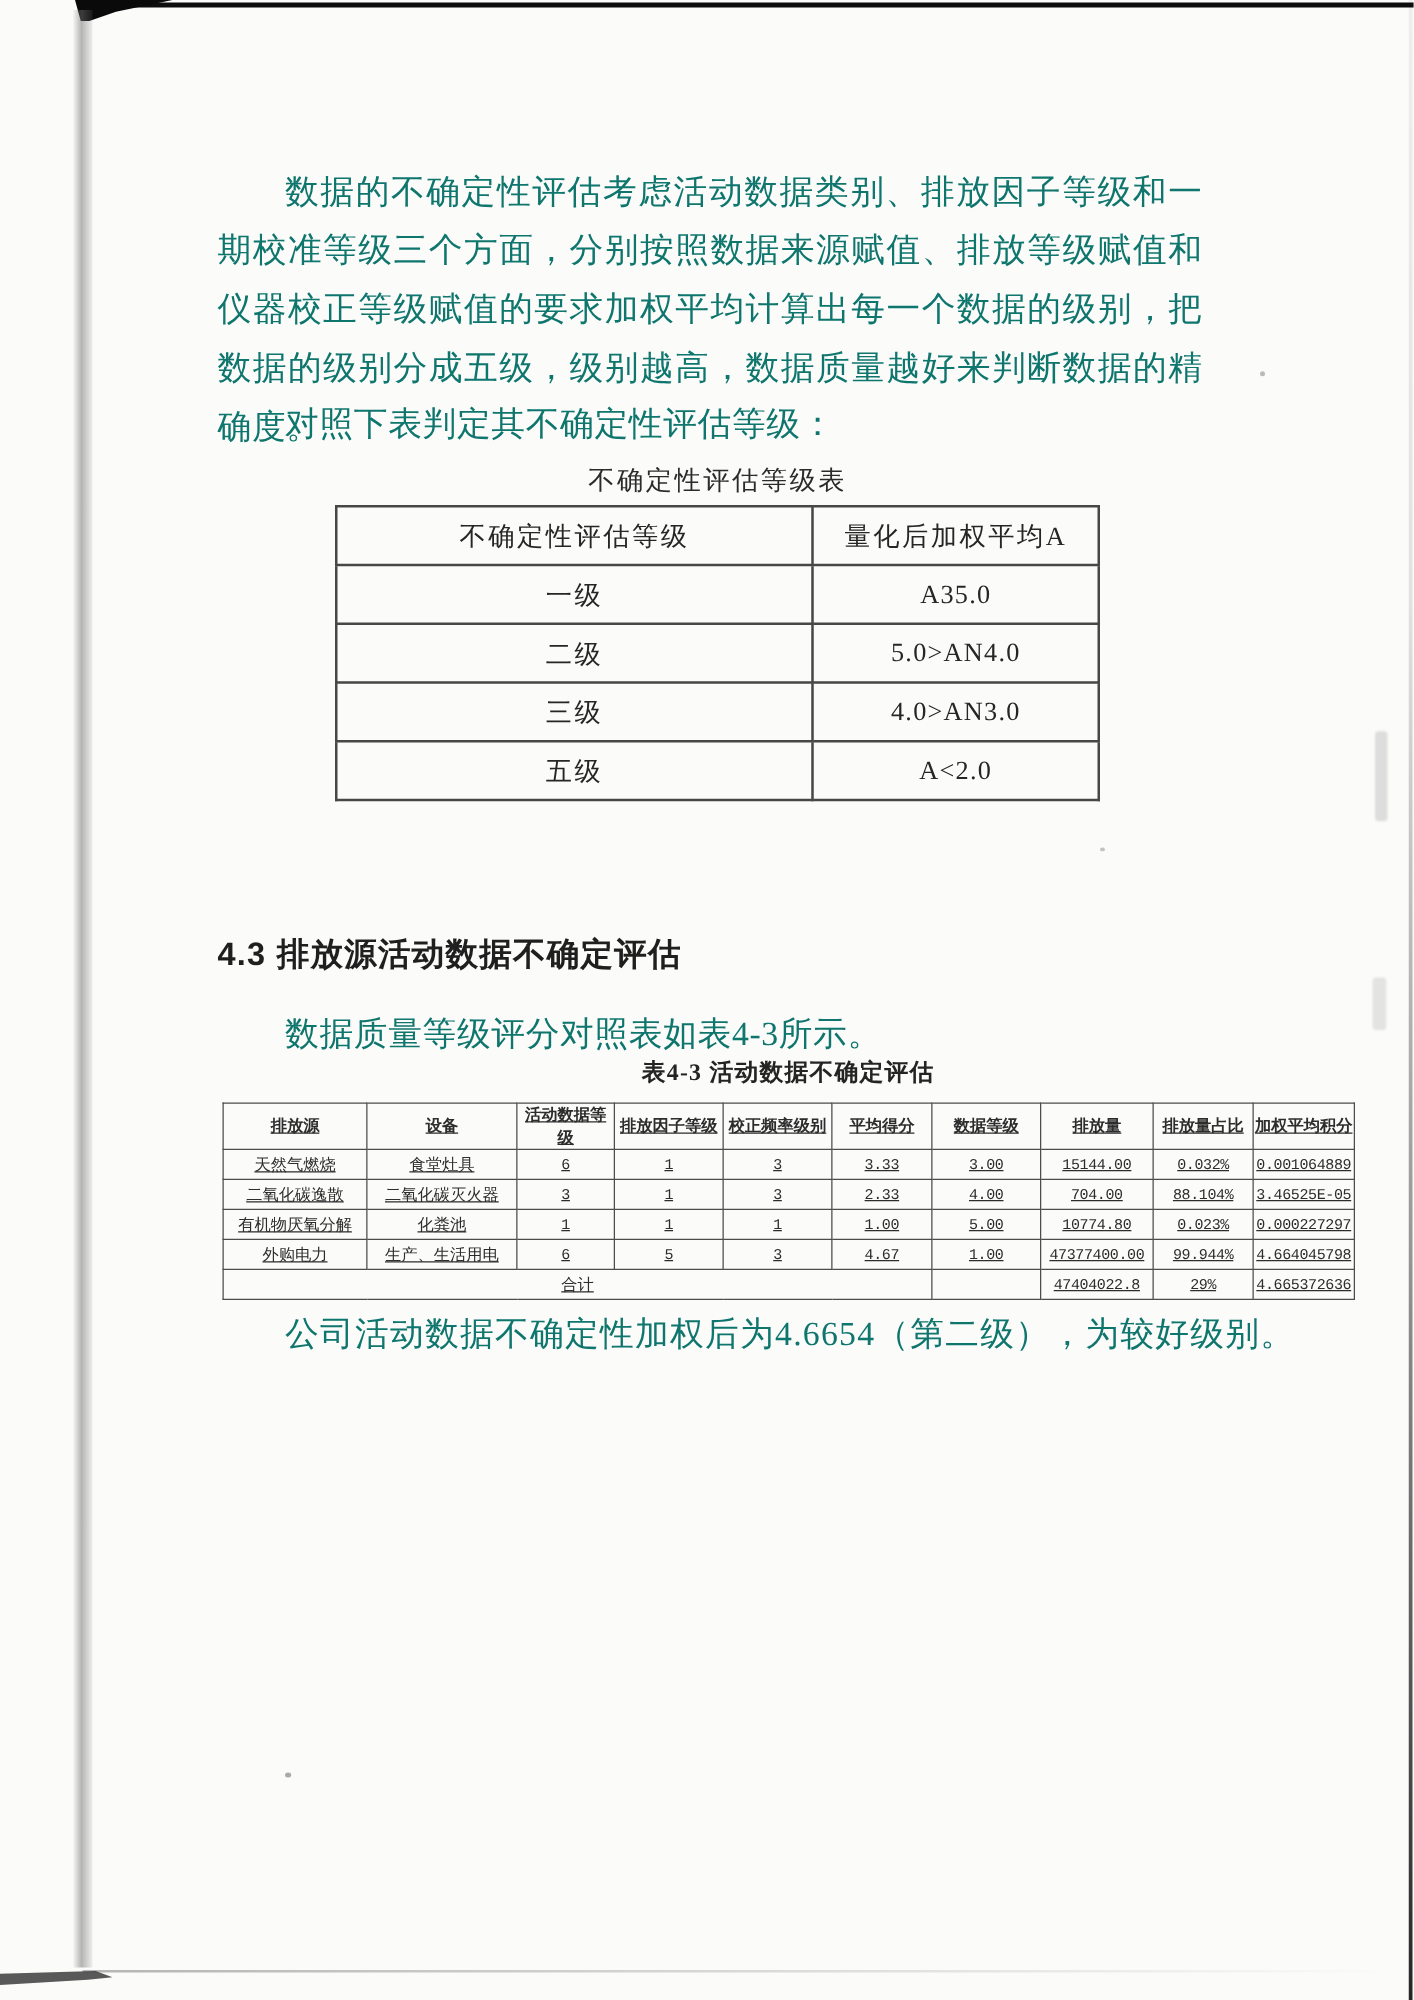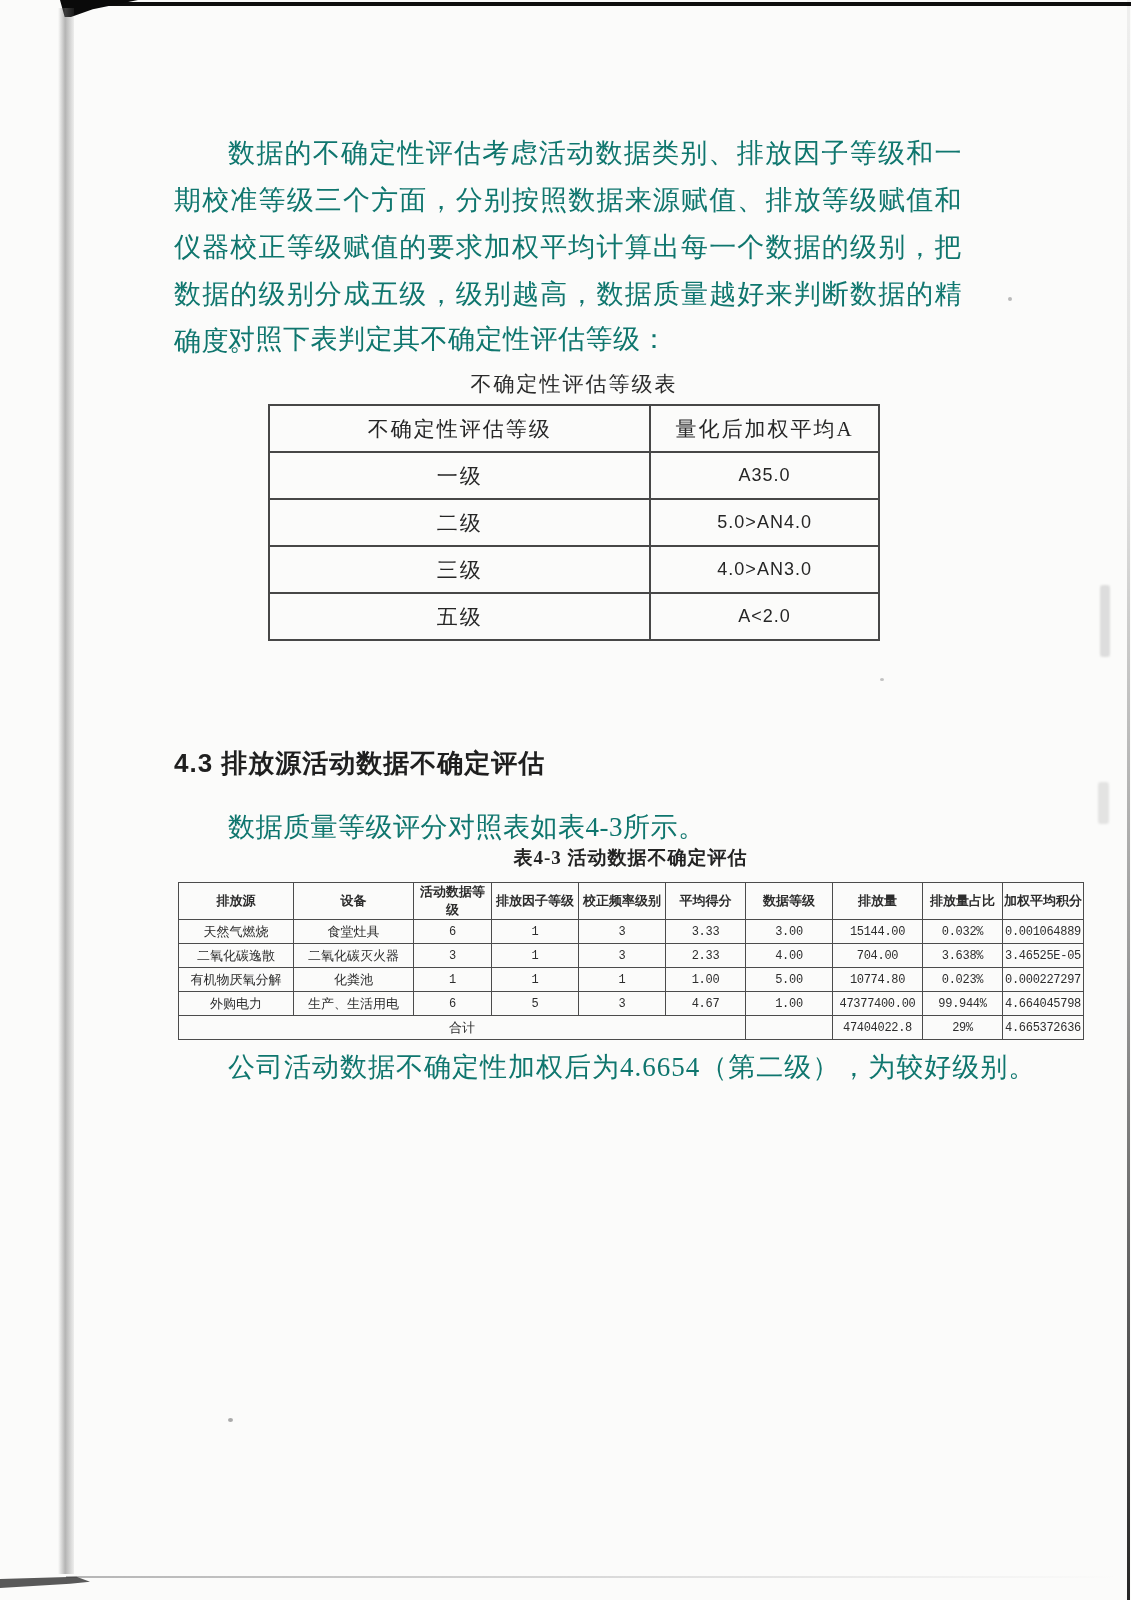--- a/index.html
+++ b/index.html
@@ -41,24 +41,24 @@
   .p3 { left:174px; top:804px; text-indent:2em; }
   .t2-caption { position:absolute; left:178px; top:845px; width:905px; text-align:center;
     font-size:19px; font-weight:700; letter-spacing:1px; color:#242424; }
   .p4 { left:174px; top:1044px; text-indent:2em; letter-spacing:1px; }
   
   .table1 { position:absolute; left:268px; top:404px; width:612px; border-collapse:collapse;
     table-layout:fixed; }
   .table1 td, .table1 th { border:2px solid #474747; text-align:center; vertical-align:middle;
     height:47px; font-weight:normal; color:#262626; }
   .table1 .c-cn { font-size:21px; letter-spacing:2px;border-radius:13px; }
-  .table1 .c-val { font-size:18px; font-family:Liberation Sans, sans-serif; letter-spacing:1px; }
+  .table1 .c-val { font-size:21px; font-family:Liberation Serif, serif; letter-spacing:1px; }
   
   .table2 { position:absolute; left:178px; top:882px; width:905px; border-collapse:collapse;
-    table-layout:fixed; color:#2d2d2d; }
+    table-layout:fixed; color:#2d2d2d;text-decoration:underline; }
   .table2 th { border:1.5px solid #4c4c4c; height:28px; font-size:13px; font-weight:700;
     text-align:center; vertical-align:middle; font-family:"Liberation Sans","DejaVu Sans",sans-serif; }
   .table2 td { border:1.5px solid #4c4c4c; height:24px; font-size:13px;
     text-align:center; vertical-align:middle; }
   .table2 td.num { font-size:12px; font-family:"Liberation Mono","DejaVu Sans Mono",monospace; letter-spacing:-0.3px; }
 </style>
 </head>
 <body>
 
 <div class="top-edge-line"></div>
@@ -150,21 +150,21 @@
   </tr>
   <tr>
     <td>二氧化碳逸散</td>
     <td>二氧化碳灭火器</td>
     <td class="num">3</td>
     <td class="num">1</td>
     <td class="num">3</td>
     <td class="num">2.33</td>
     <td class="num">4.00</td>
     <td class="num">704.00</td>
-    <td class="num">3.638%</td>
+    <td class="num">88.104%</td>
     <td class="num">3.46525E-05</td>
   </tr>
   <tr>
     <td>有机物厌氧分解</td>
     <td>化粪池</td>
     <td class="num">1</td>
     <td class="num">1</td>
     <td class="num">1</td>
     <td class="num">1.00</td>
     <td class="num">5.00</td>

